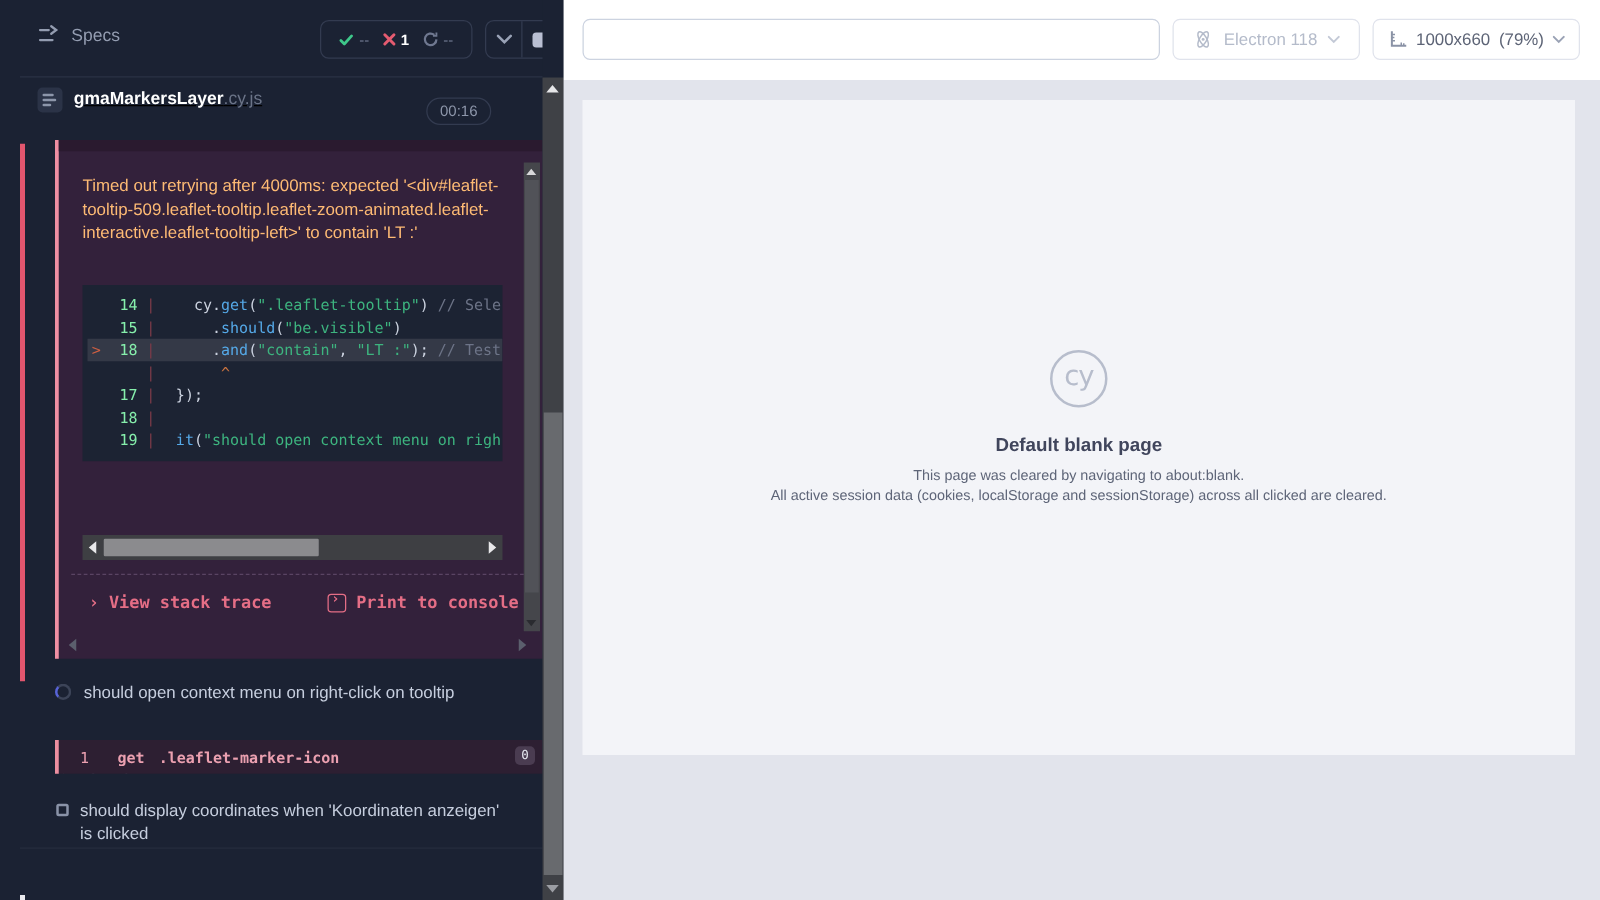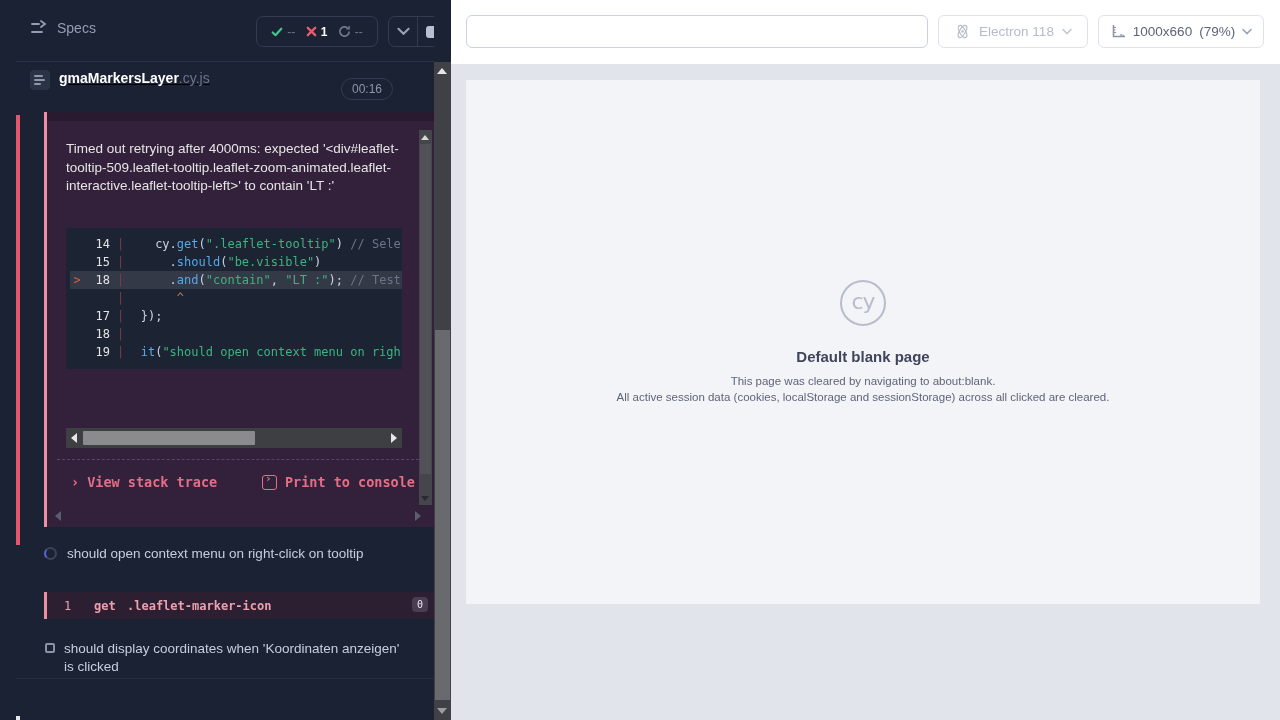--- a/index.html
+++ b/index.html
@@ -25,31 +25,31 @@
   .doc-chip i { display:block; height:2px; background:#8d96aa; border-radius:1px; }
   .doc-chip i:nth-child(1){ width:9px; } .doc-chip i:nth-child(2){ width:11px; } .doc-chip i:nth-child(3){ width:7px; }
   .spec-name { margin-left:9px; font-size:14px; font-weight:bold; color:#ffffff; }
   .spec-ext { font-size:14px; color:#6b7488; font-weight:normal; }
   .dur-badge { position:absolute; right:57px; top:8px; border:1px solid #333b50; border-radius:11px; padding:3px 10px; font-size:12px; color:#8d96aa; }
 
   
   .err-bar { position:absolute; left:0; top:115px; width:4px; height:430px; background:#e2566e; }
   .err-region { position:absolute; left:28px; top:112px; width:392px; height:415px; background:#33213b; border-left:3px solid #ef8fa3; }
   .err-topband { position:absolute; left:0; top:0; width:100%; height:9px; background:#2a1a2f; }
-  .err-msg { position:absolute; left:19px; top:28px; width:342px; font-size:13.5px; line-height:18.5px; color:#e5e5e5; }
+  .err-msg { position:absolute; left:19px; top:28px; width:342px; font-size:13.5px; line-height:18.5px; color:#fdba74; }
   .code-frame { position:absolute; left:19px; top:116px; width:336px; }
   .cf-header { background:#202945; padding:11px 14px; display:flex; gap:8px; }
   .cf-path { font-family:"DejaVu Sans Mono", monospace; font-size:13px; line-height:19px; color:#6c79e8; word-break:break-all; }
   .cf-doc { flex:0 0 16px; width:16px; height:16px; border:1.6px solid #6c79e8; border-radius:3px; margin-top:1px; display:flex; flex-direction:column; justify-content:center; gap:2px; padding:0 2px; }
   .cf-doc i { display:block; height:1.6px; background:#6c79e8; }
   .cf-code { background:#1c2333; padding:7px 0 8px 4px; overflow:hidden; }
   .code-row { display:flex; height:18px; align-items:center; font-family:"DejaVu Sans Mono", monospace; font-size:12px; white-space:pre; }
   .code-row.hl { background:#343947; }
   .code-row .mk { width:14px; color:#cf5f42; text-align:center; flex:0 0 14px; }
-  .code-row .num { width:26px; color:#e5e5e5; text-align:right; flex:0 0 26px; }
+  .code-row .num { width:26px; color:#86efac; text-align:right; flex:0 0 26px; }
   .code-row .pipe { color:#7d3b49; margin-left:7px; }
   .code-row .code { margin-left:2px; overflow:hidden; flex:1; white-space:pre; }
   .pln { color:#ccd3e0; } .fn { color:#55a9e8; } .str { color:#3db47f; } .com { color:#6d7488; } .crt { color:#cc7440; }
 
   .cf-hscroll { position:absolute; left:19px; top:316px; width:336px; height:20px; background:#3e3f43; display:flex; align-items:center; }
   .cf-hscroll .thumb { position:absolute; left:17px; width:172px; height:14px; top:3px; background:#8b8b8e; border-radius:1px; }
   .arr { width:0; height:0; }
   .arr-l-w { border-top:5px solid transparent; border-bottom:5px solid transparent; border-right:6px solid #e8e8ea; margin-left:5px; }
   .arr-r-w { border-top:5px solid transparent; border-bottom:5px solid transparent; border-left:6px solid #e8e8ea; position:absolute; right:5px; }
   .err-dash { position:absolute; left:10px; top:347px; width:372px; border-top:1px dashed #5a4463; }

